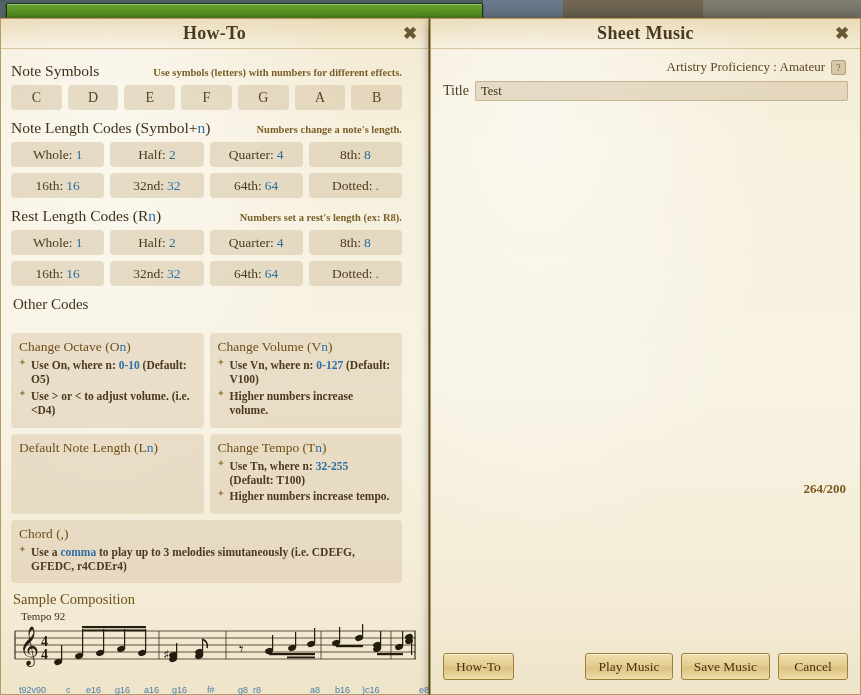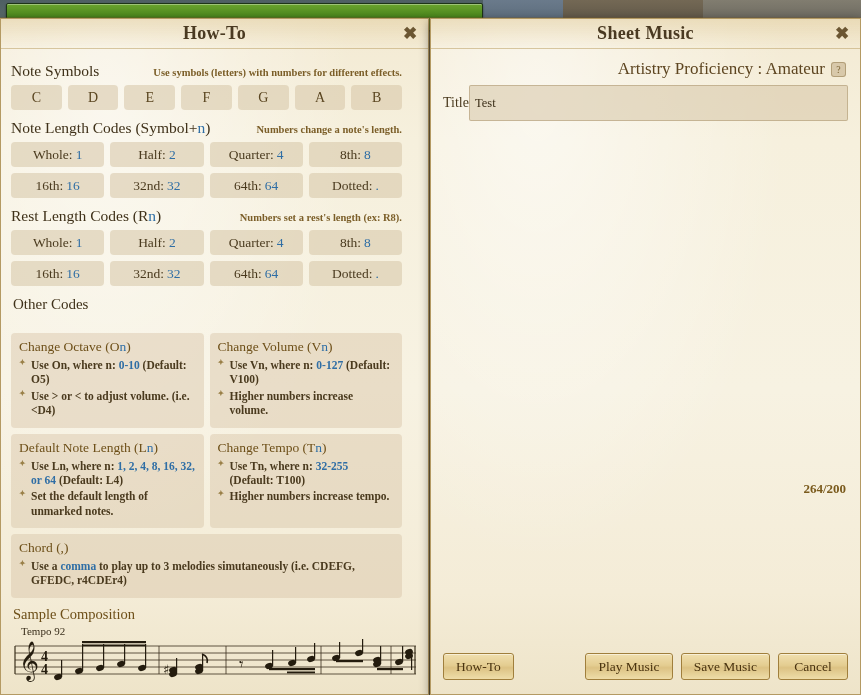--- a/index.html
+++ b/index.html
@@ -127,33 +127,33 @@
   .code-row span { position:absolute; white-space:nowrap; }
 
   
   #sheet { left:430px; top:18px; width:431px; height:677px; }
   .sm-body { padding:2px 12px 0 12px; position:relative; height:647px; }
 
   .prof-row {
     display:flex; align-items:center; justify-content:flex-end;
     gap:6px; margin:8px 2px 6px 0;
   }
-  .prof-text { font-size:17px; color:#5d4520;text-align:center; }
+  .prof-text { font-size:13px; color:#5d4520;text-align:center; }
   .help-btn {
     width:15px; height:15px; border-radius:3px;
     background: rgba(196,176,140,.6);
     border:1px solid rgba(140,115,70,.5);
     display:flex; align-items:center; justify-content:center;
     font-size:10px; color:#7a6233; cursor:pointer;
   }
 
-  .title-row { display:flex; align-items:center; margin-bottom:8px; }
+  .title-row { display:flex; align-items:center; gap:6px; margin-bottom:8px; }
   .title-lbl { font-size:14px; color:#4a3a1e; }
   .title-input {
-    flex:1; height:36px;
+    flex:1; height:20px;
     background: rgba(214,196,166,.55);
     border:1px solid rgba(150,126,80,.4);
     border-radius:2px;
     font-family:"Liberation Serif", serif;
     font-size:12.5px; color:#3b2e18;
     padding:0 5px;
   }
 
   .music-box {
     height:418px;
@@ -345,24 +345,20 @@
           <div class="card-title">Change Volume (V<span class="blue">n</span>)</div>
           <ul class="bullets">
             <li>Use Vn, where n: <span class="blue">0-127</span> (Default: V100)</li>
             <li>Higher numbers increase volume.</li>
           </ul>
         </div>
       </div>
     <div class="cards" id="cards-row-2">
         <div class="card">
           <div class="card-title">Default Note Length (L<span class="blue">n</span>)</div>
-          <ul class="bullets">
-            <li>Use Ln, where n: <span class="blue">1, 2, 4, 8, 16, 32, or 64</span> (Default: L4)</li>
-            <li>Set the default length of unmarked notes.</li>
-          </ul>
         </div>
         <div class="card">
           <div class="card-title">Change Tempo (T<span class="blue">n</span>)</div>
           <ul class="bullets">
             <li>Use Tn, where n: <span class="blue">32-255</span> (Default: T100)</li>
             <li>Higher numbers increase tempo.</li>
           </ul>
         </div>
       </div>
     <div class="cards" id="cards-row-3">

